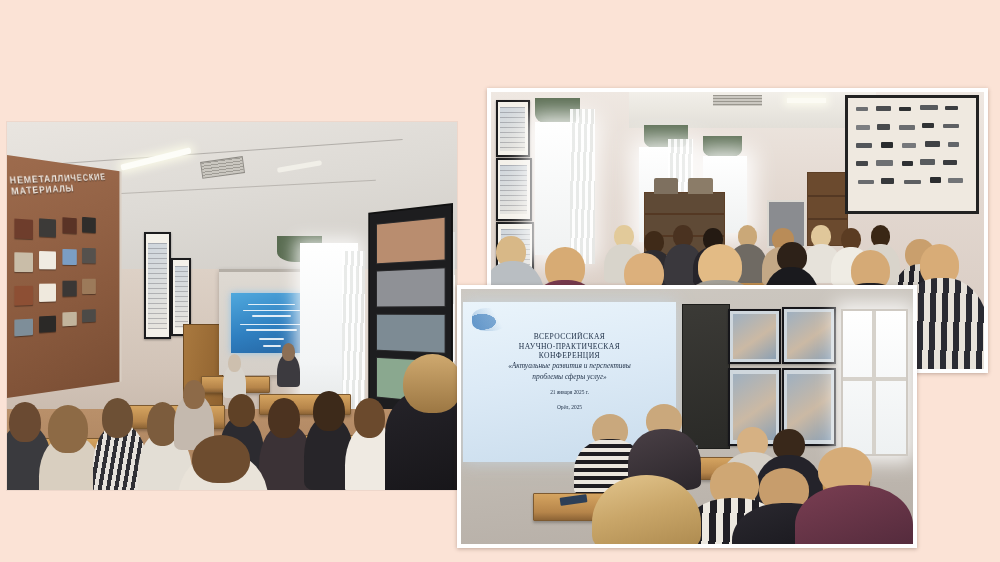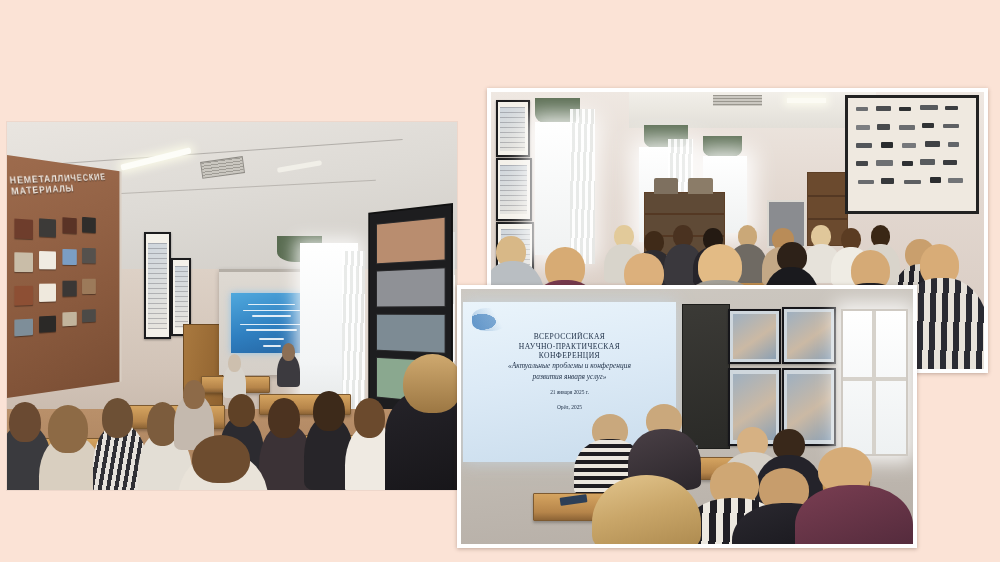--- a/index.html
+++ b/index.html
@@ -490,22 +490,22 @@
   <div class="photo bordered" id="photo-bottom">
     <div class="inner blur">
       <div class="bt-wall"></div>
 
       <div class="bt-screen">
         <div class="logo"></div>
         <div class="bt-slide-text">
           <div class="t1">ВСЕРОССИЙСКАЯ</div>
           <div class="t1">НАУЧНО-ПРАКТИЧЕСКАЯ</div>
           <div class="t1">КОНФЕРЕНЦИЯ</div>
-          <div class="t2">«Актуальные проблемы и конференция</div>
-          <div class="t2">развития января услуг»</div>
+          <div class="t2">«Актуальные развития и перспективы</div>
+          <div class="t2">проблемы сферы услуг»</div>
           <div class="t3">21 января 2025 г.</div>
           <div class="t4">Орёл, 2025</div>
         </div>
       </div>
 
       <div class="bt-blackboard"></div>
 
       <div class="bt-frame" style="left:59%;top:8%;width:11%;height:20%;"></div>
       <div class="bt-frame" style="left:71%;top:7%;width:11%;height:21%;"></div>
       <div class="bt-frame" style="left:59%;top:31%;width:11%;height:29%;"></div>

